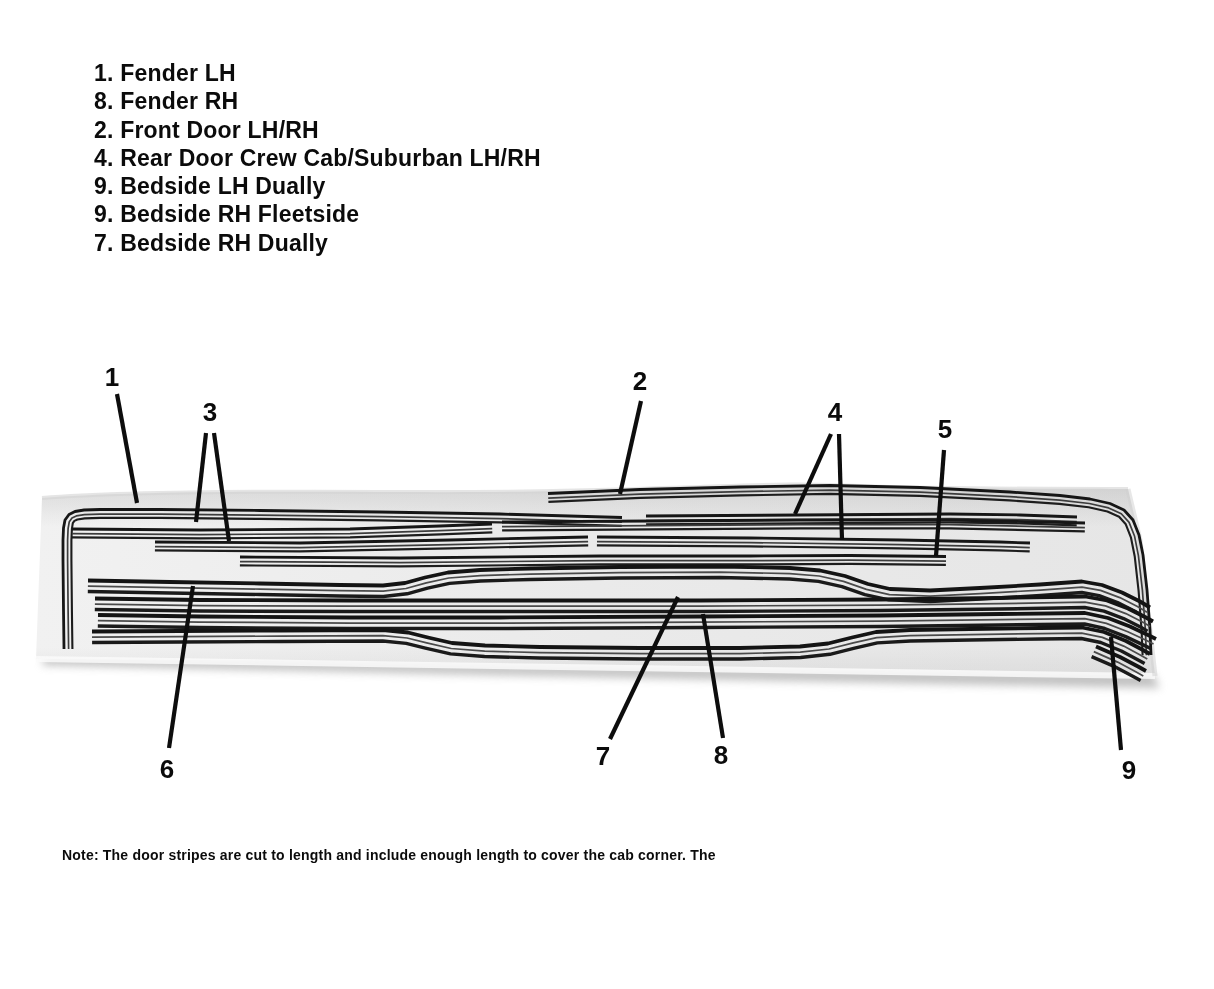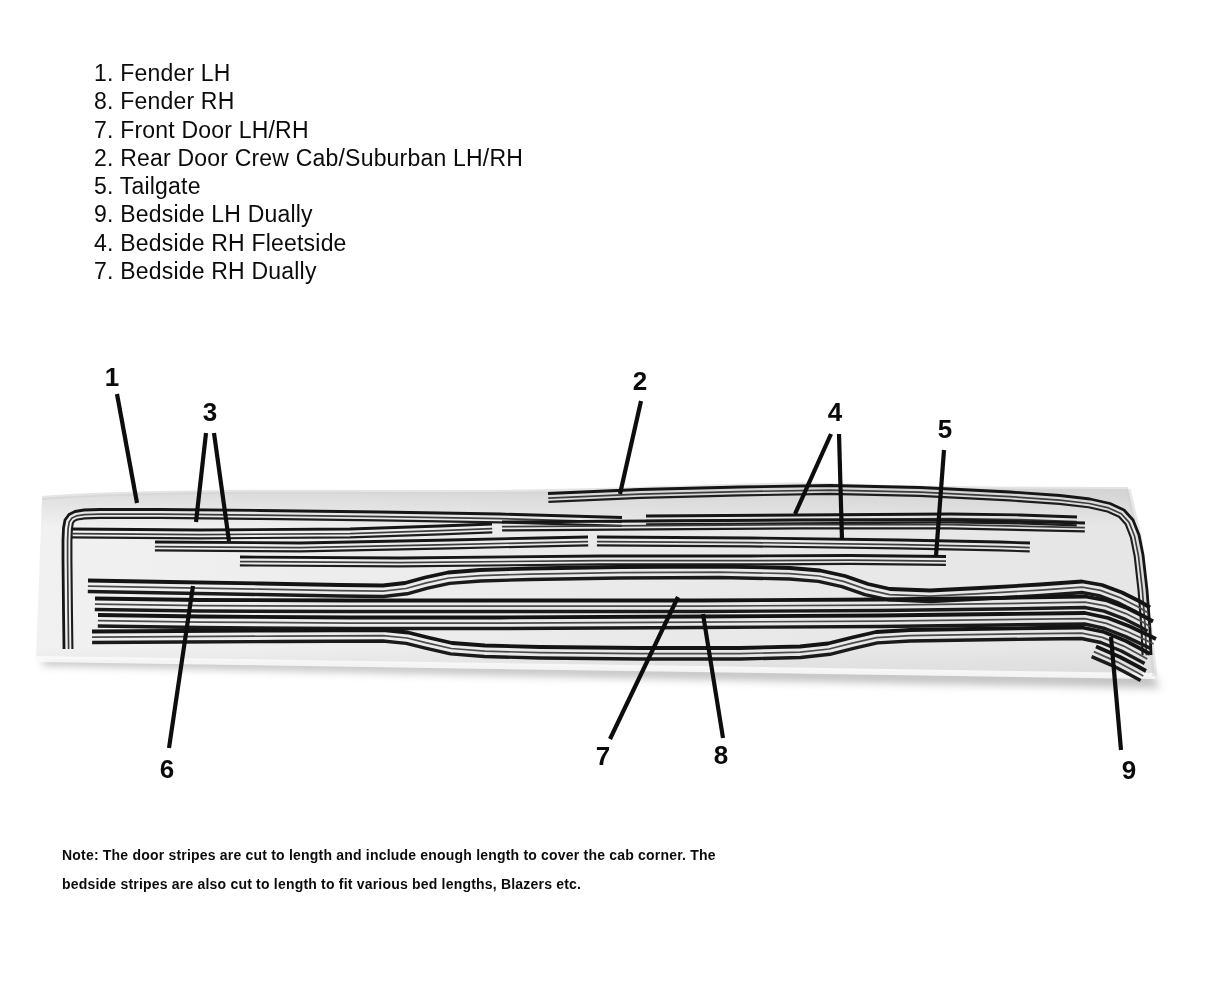--- a/index.html
+++ b/index.html
@@ -2,45 +2,44 @@
 <html><head>
 <meta charset="utf-8">
 <style>
   html,body{margin:0;padding:0;}
   body{
     width:1214px;height:989px;position:relative;background:#ffffff;
     font-family:"Liberation Sans", sans-serif;overflow:hidden;
   }
   .parts-list{
     position:absolute;left:94px;top:59px;
-    font-size:23px;font-weight:normal;color:#0b0b0b;
+    font-size:23px;font-weight:bold;color:#0b0b0b;
     line-height:28.3px;white-space:nowrap;letter-spacing:0.2px;
   }
   .note{
     position:absolute;left:62px;top:841px;
     font-size:14px;font-weight:bold;color:#0b0b0b;
     line-height:29px;white-space:nowrap;letter-spacing:0.2px;
   }
   svg.diagram{position:absolute;left:0;top:0;}
   text.callout{
     font-family:"Liberation Sans", sans-serif;
     font-size:26px;font-weight:bold;fill:#0b0b0b;
   }
 </style>
 </head>
 <body>
 
 <div class="parts-list">
   <div>1. Fender LH</div>
   <div>8. Fender RH</div>
-  <div>7. Front Door LH/RH</div>
-  <div>2. Rear Door Crew Cab/Suburban LH/RH</div>
-  <div>5. Tailgate</div>
+  <div>2. Front Door LH/RH</div>
+  <div>4. Rear Door Crew Cab/Suburban LH/RH</div>
   <div>9. Bedside LH Dually</div>
-  <div>4. Bedside RH Fleetside</div>
+  <div>9. Bedside RH Fleetside</div>
   <div>7. Bedside RH Dually</div>
 </div>
 
 <svg class="diagram" width="1214" height="989" viewBox="0 0 1214 989">
   <defs>
     <linearGradient id="sheetG" x1="0" y1="0" x2="1" y2="0">
       <stop offset="0" stop-color="#f1f1f1"></stop>
       <stop offset="0.5" stop-color="#eaeaea"></stop>
       <stop offset="1" stop-color="#e6e6e6"></stop>
     </linearGradient>
@@ -160,14 +159,13 @@
     <text class="callout" x="945" y="438">5</text>
     <text class="callout" x="167" y="778">6</text>
     <text class="callout" x="603" y="765">7</text>
     <text class="callout" x="721" y="764">8</text>
     <text class="callout" x="1129" y="779">9</text>
   </g>
 </svg>
 
 <div class="note">
   <div>Note: The door stripes are cut to length and include enough length to cover the cab corner. The</div>
-  <div>bedside stripes are also cut to length to fit various bed lengths, Blazers etc.</div>
 </div>
 
 </body></html>

